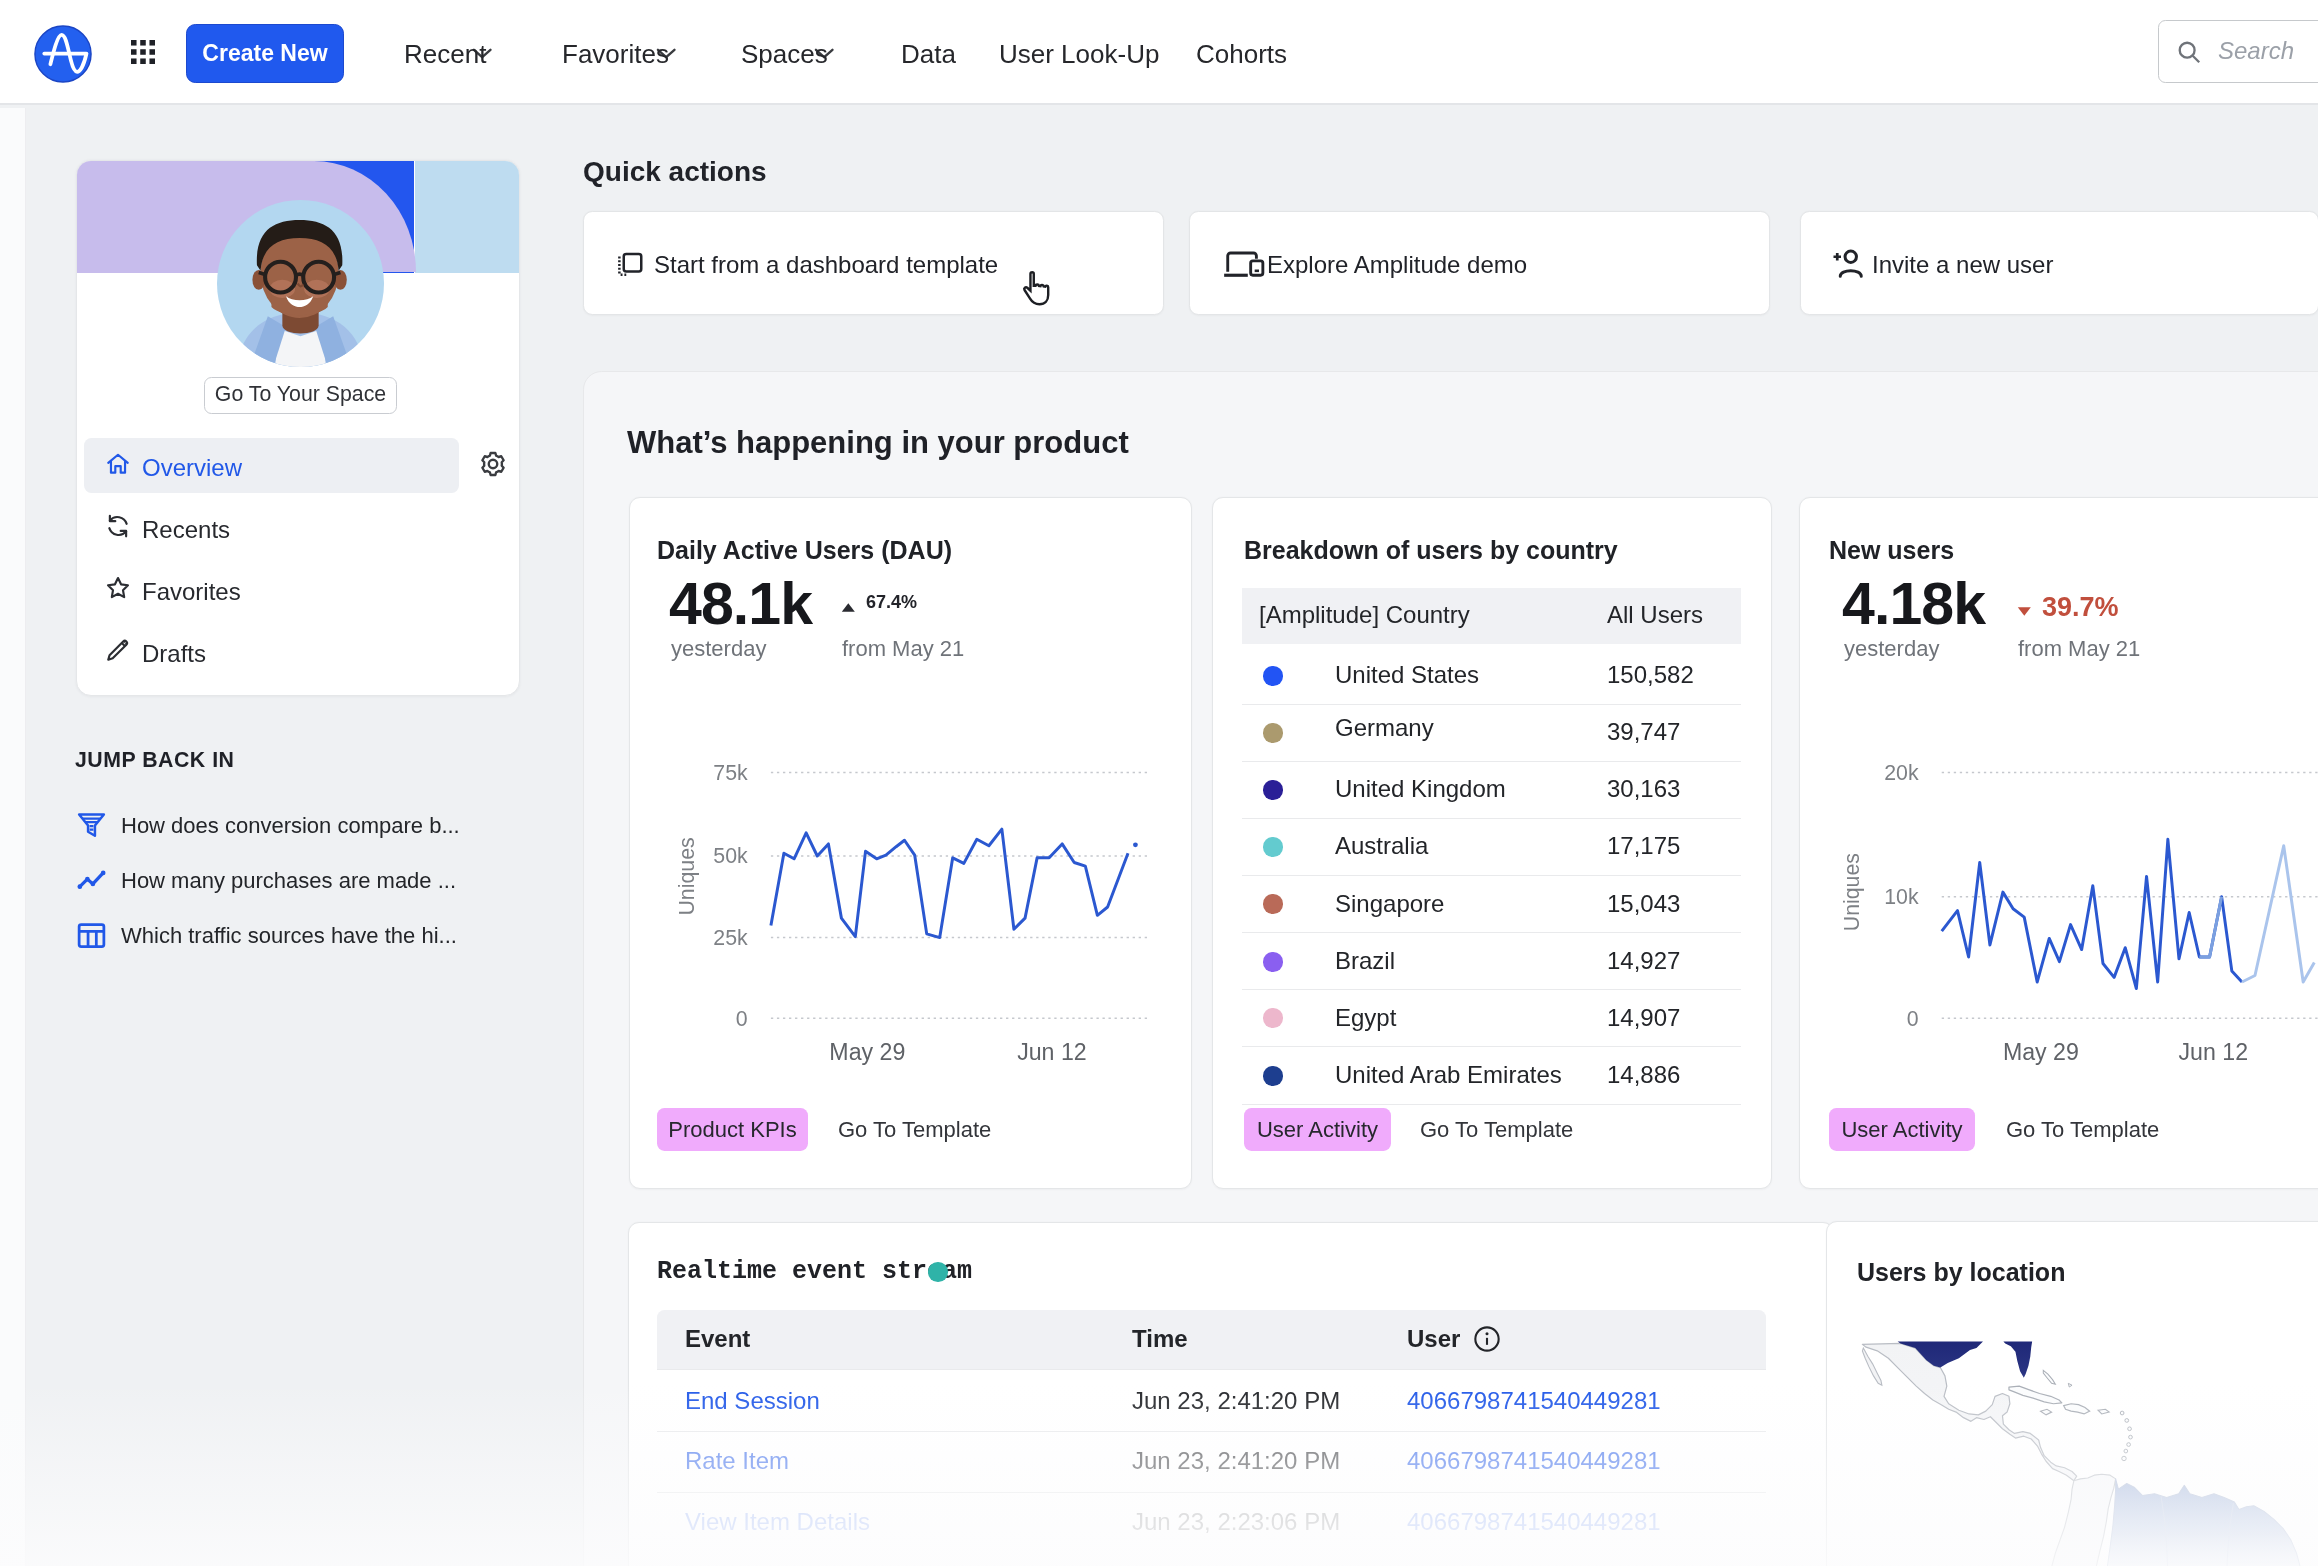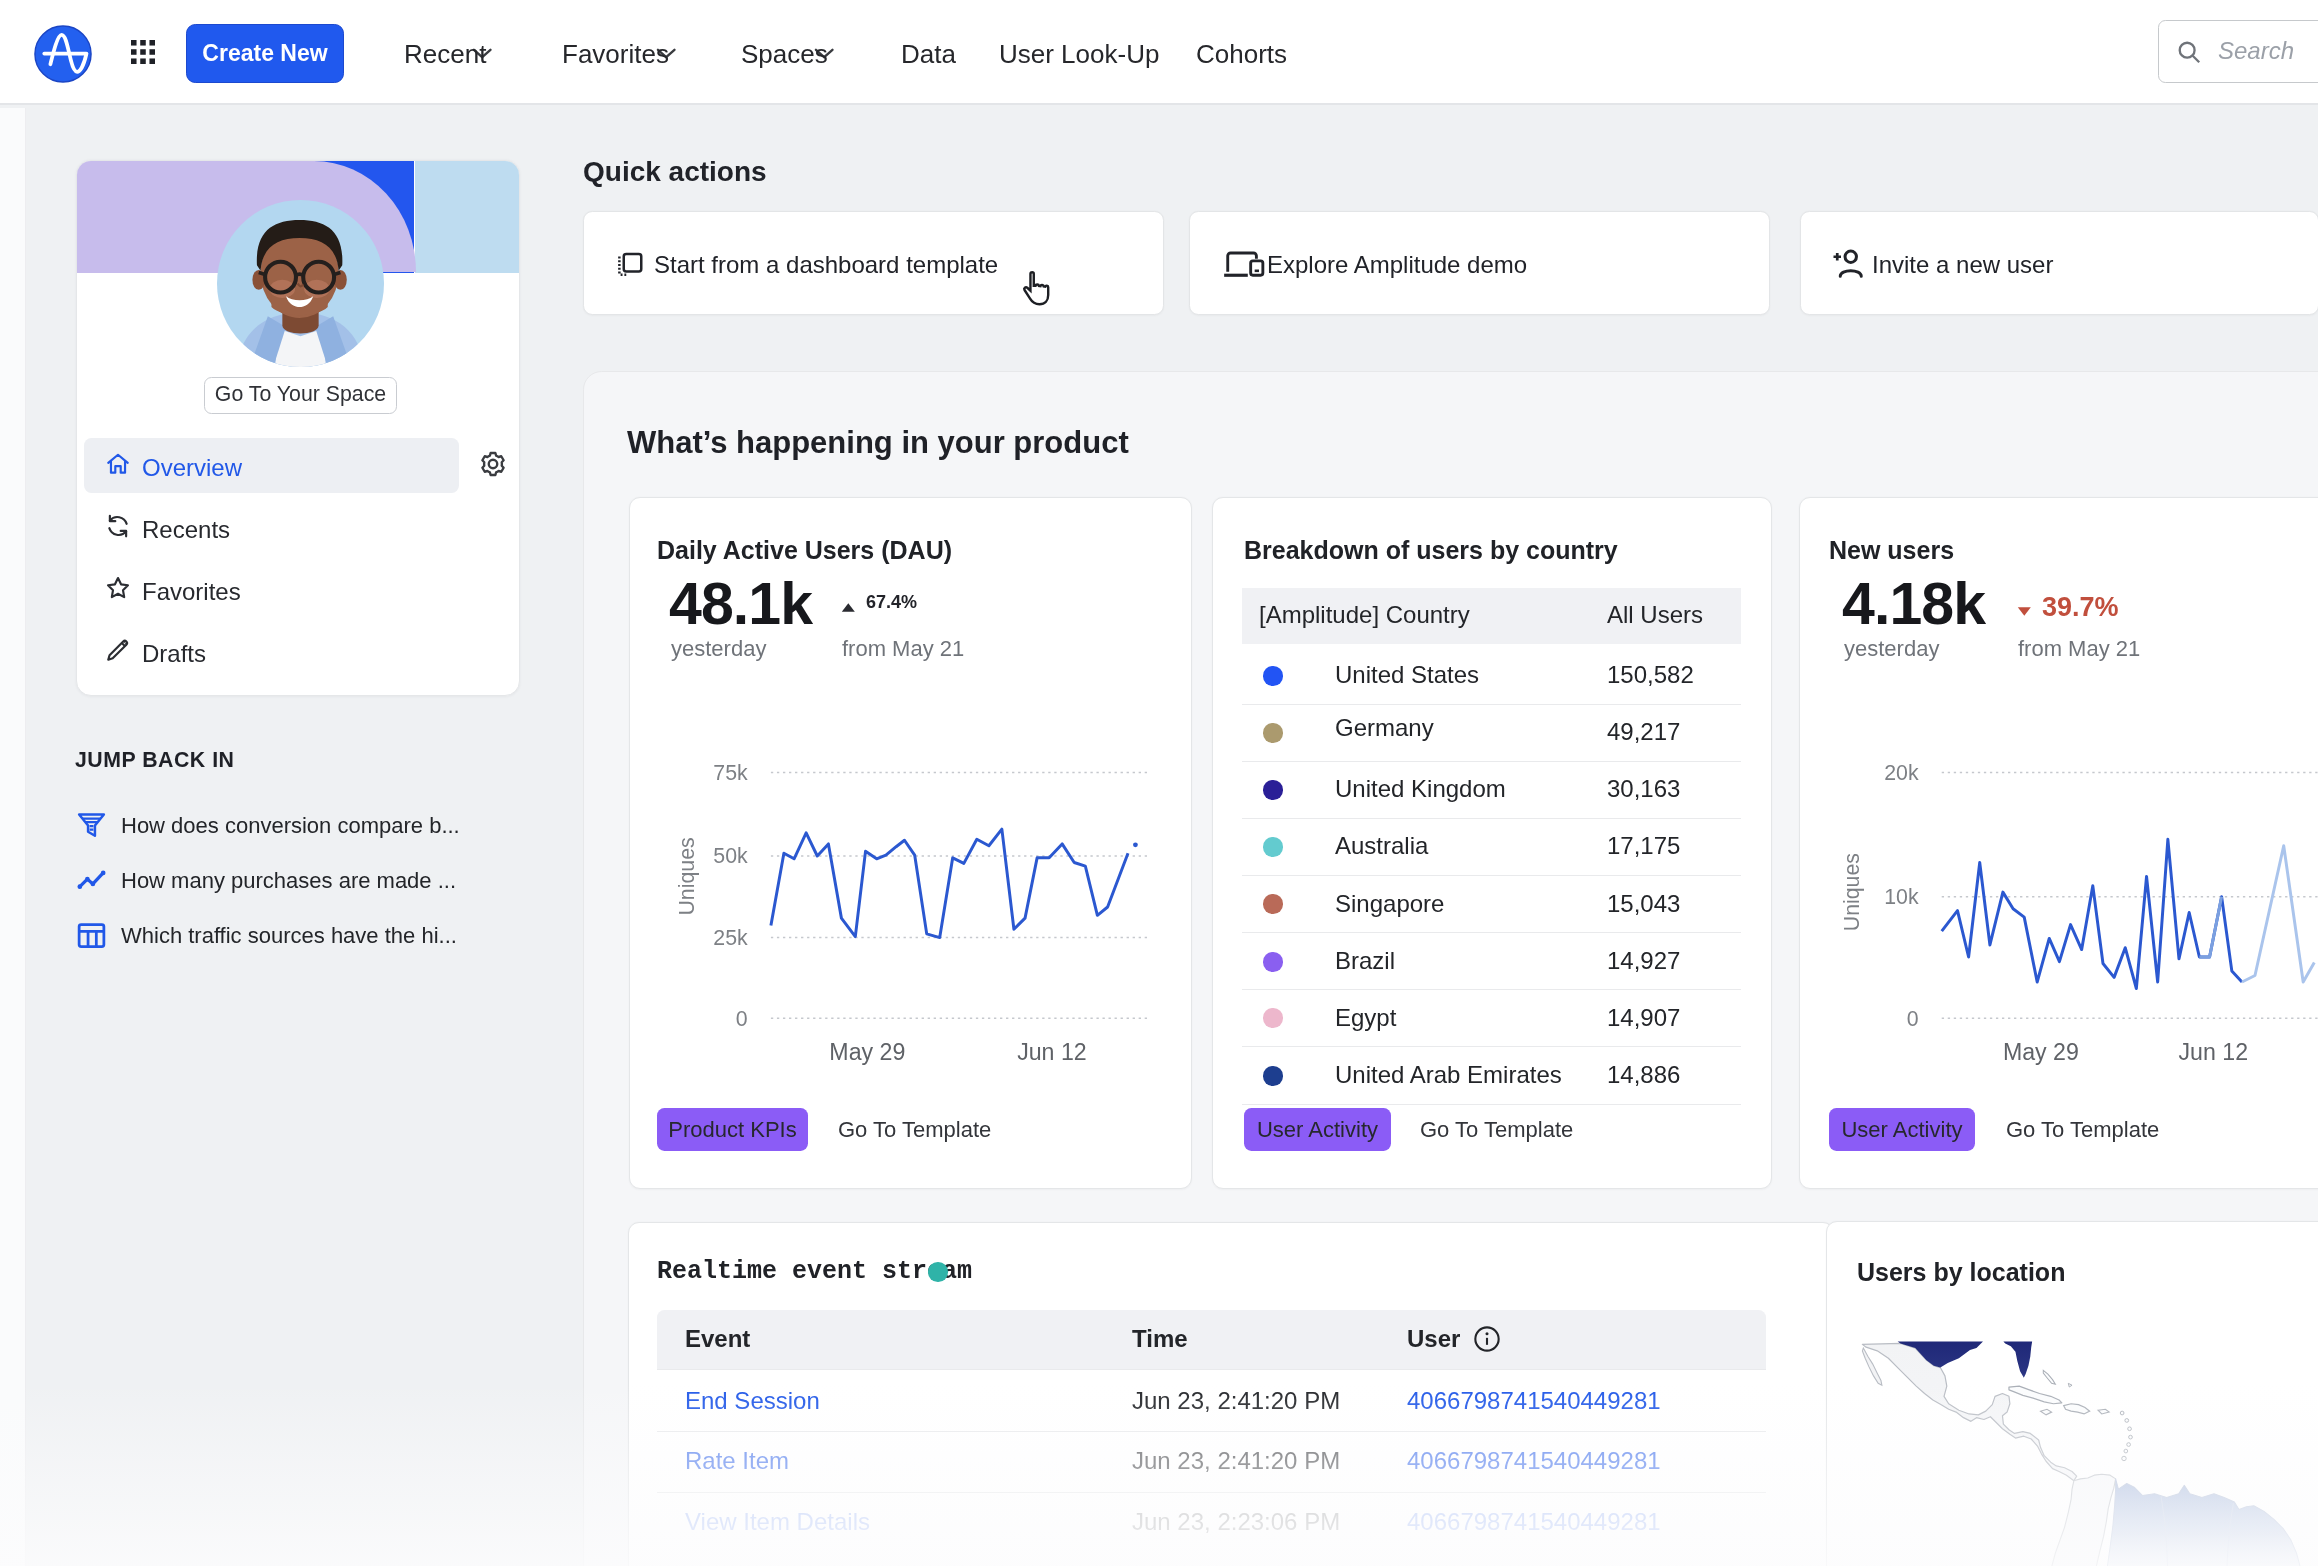--- a/index.html
+++ b/index.html
@@ -39,21 +39,21 @@
 .qacard { top:211px; height:104px; background:#fff; border:0.9px solid #e3e5e7; border-radius:9.3px; box-shadow:0 0.9px 1.9px rgba(40,44,56,0.04); }
 .qacard svg.icon { position:absolute; top:35px; }
 .qacard span { position:absolute; top:39px; font-size:24px; color:#212329; }
 
 #panel { left:583px; top:371px; width:1809px; height:1299px; background:#f5f6f8; border:0.9px solid #e7e8ea; border-radius:18.6px; }
 #paneltitle { left:627px; top:425px; font-size:31px; font-weight:700; color:#1f2127; }
 .card { background:#fff; border:0.9px solid #e4e6e8; border-radius:11px; box-shadow:0 0.9px 1.9px rgba(40,44,56,0.04); }
 .cardtitle { font-size:25px; font-weight:700; color:#202227; }
 .bignum { font-size:59px; font-weight:700; color:#17181c; letter-spacing:-0.9px; }
 .grylbl { font-size:22px; color:#6f7379; }
-.chip { background:#8b5cf6; border-radius:7.4px; font-size:22px; color:#27282e; text-align:center; }
+.chip { background:#f0abfc; border-radius:7.4px; font-size:22px; color:#27282e; text-align:center; }
 .gototmpl { font-size:22px; color:#33353a; }
 .crow-name { position:absolute; font-size:24px; color:#232529;margin-left:44px; }
 .crow-val { position:absolute; font-size:24px; color:#232529; }
 .cdot { position:absolute; width:19.5px; height:19.5px; border-radius:50%; }
 .csep { position:absolute; left:1242px; width:499px; height:0.9px; background:#e9eaec; }
 .rth { position:absolute; top:1325px; font-size:24px; font-weight:700; color:#232529; }
 .rtc { position:absolute; font-size:24px; }
 .rtsep { position:absolute; left:657px; width:1109px; height:0.9px; background:#e9eaec; }
 
 #fade { left:0px; top:1382px; width:2319px; height:185px; background:linear-gradient(to bottom, rgba(248,249,250,0) 0%, rgba(252,252,253,0.85) 100%); pointer-events:none; }
@@ -278,21 +278,21 @@
 <div class="abs card" style="left:1212px; top:497px; width:560px; height:692px;"></div>
 <div class="abs cardtitle" style="left:1244px; top:536px;">Breakdown of users by country</div>
 <div class="abs" style="left:1242px; top:588px; width:499px; height:56px; background:#f0f1f4;"></div>
 <div class="abs" style="left:1259px; top:601px; font-size:24px; color:#232529;">[Amplitude] Country</div>
 <div class="abs" style="left:1607px; top:601px; font-size:24px; color:#232529;">All Users</div>
 <div class="abs cdot" style="left:1263px; top:666px; background:#2254f4;"></div>
 <div class="abs crow-name" style="left:1291px; top:661px;">United States</div>
 <div class="abs crow-val" style="left:1607px; top:661px;">150,582</div>
 <div class="abs cdot" style="left:1263px; top:723px; background:#ab9a6e;"></div>
 <div class="abs crow-name" style="left:1291px; top:714px;">Germany</div>
-<div class="abs crow-val" style="left:1607px; top:718px;">49,217</div>
+<div class="abs crow-val" style="left:1607px; top:718px;">39,747</div>
 <div class="abs cdot" style="left:1263px; top:780px; background:#2a1f97;"></div>
 <div class="abs crow-name" style="left:1291px; top:775px;">United Kingdom</div>
 <div class="abs crow-val" style="left:1607px; top:775px;">30,163</div>
 <div class="abs cdot" style="left:1263px; top:837px; background:#63cbcf;"></div>
 <div class="abs crow-name" style="left:1291px; top:832px;">Australia</div>
 <div class="abs crow-val" style="left:1607px; top:832px;">17,175</div>
 <div class="abs cdot" style="left:1263px; top:894px; background:#b96a58;"></div>
 <div class="abs crow-name" style="left:1291px; top:890px;">Singapore</div>
 <div class="abs crow-val" style="left:1607px; top:890px;">15,043</div>
 <div class="abs cdot" style="left:1263px; top:952px; background:#8a5ff0;"></div>

